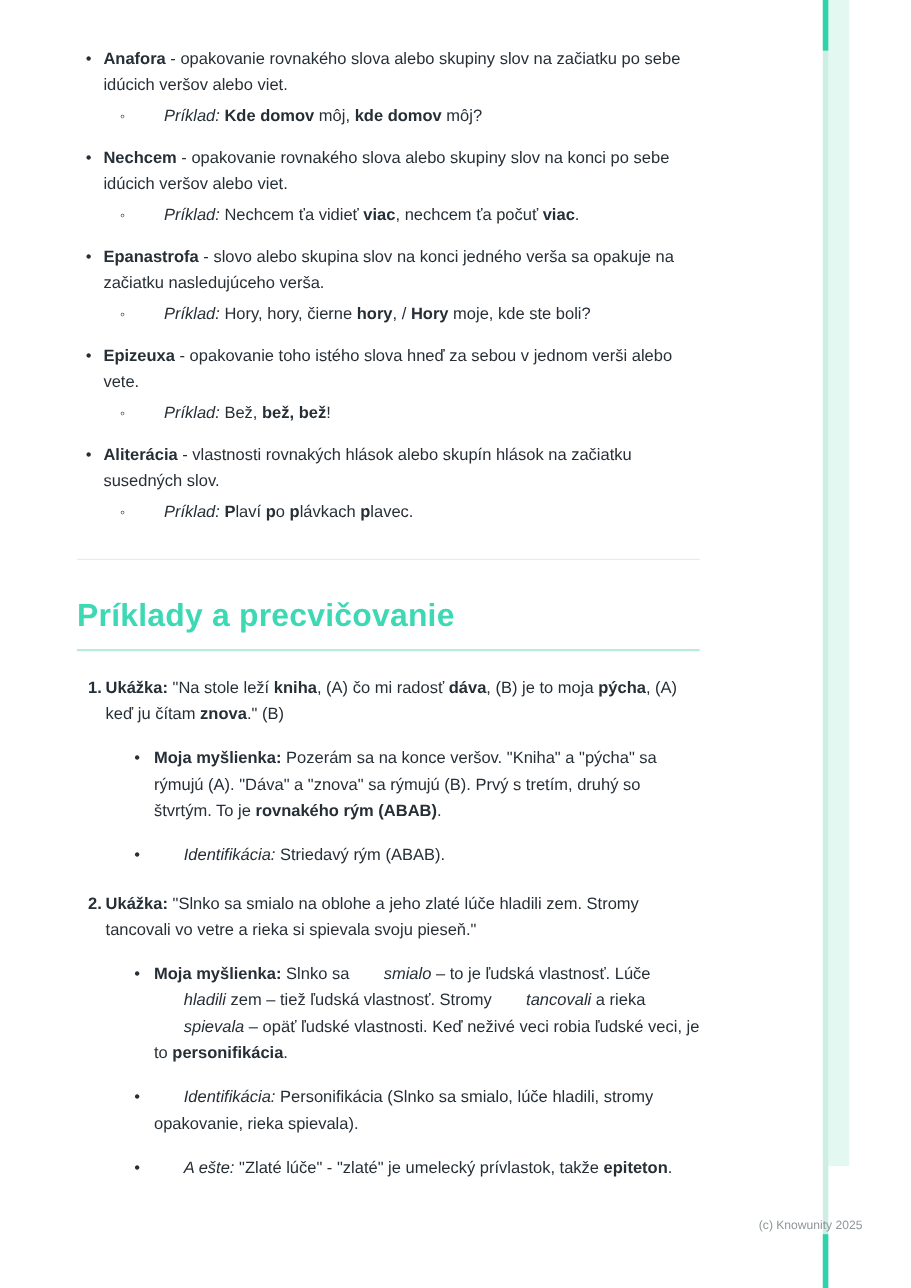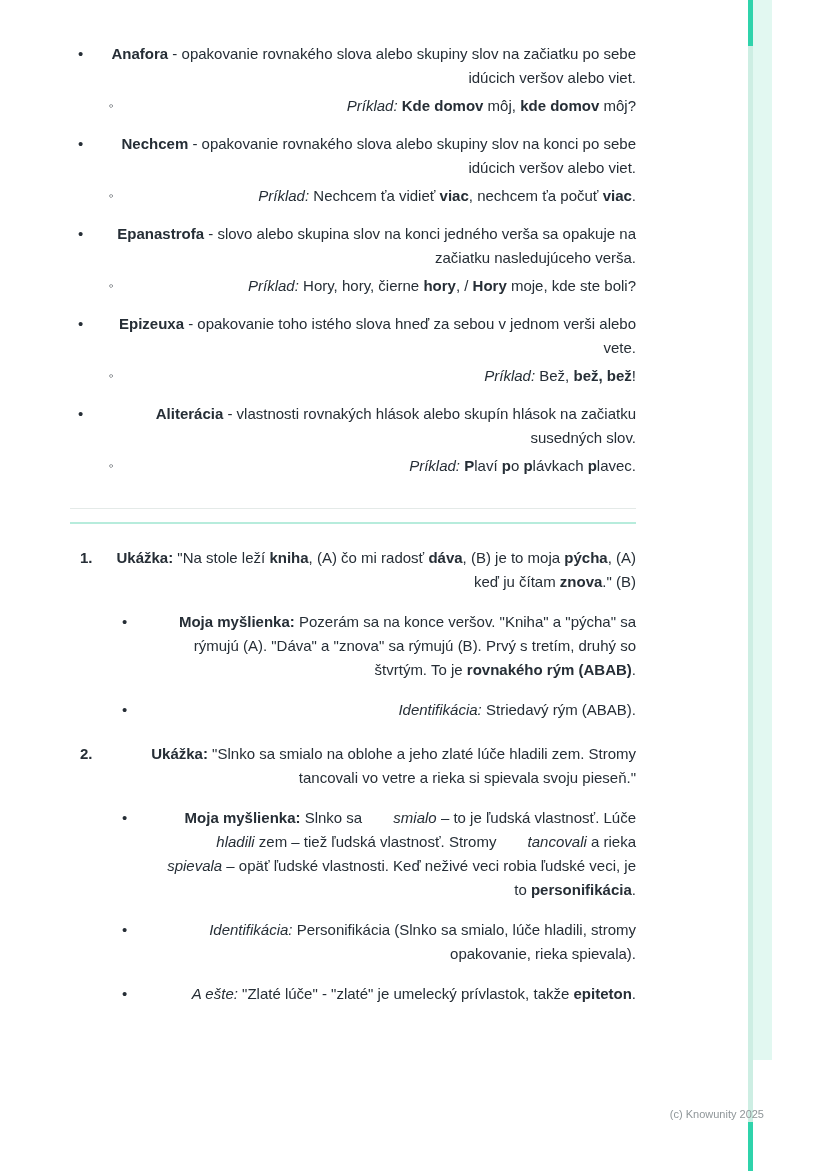--- a/index.html
+++ b/index.html
@@ -14,37 +14,37 @@
   }
   *{box-sizing:border-box;}
   html,body{margin:0;padding:0;}
   body{font-family:"Liberation Sans","DejaVu Sans",sans-serif;background:#ffffff;}
   .page{position:relative;width:828px;height:1171px;background:#ffffff;overflow:hidden;}
   .content{position:absolute;left:70px;top:42px;width:566px;font-size:15px;line-height:24px;color:var(--text-dark);}
   .b{font-weight:700;}
   .t-i{font-style:italic;margin-left:27px;}
   .row{display:flex;}
   .marker{flex:0 0 16px;margin-left:8px;color:var(--text-dark);}
-  .text{flex:1;text-align:right;}
+  .text{flex:1;}
   .term{margin-bottom:14px;}
   .sub-row{display:flex;margin-left:39px;margin-top:4px;}
   .sub-row .marker{flex:0 0 13px;margin-left:0;font-size:13px;}
   .divider{border:none;border-top:1px solid var(--divider-gray);margin:30px 0 0;}
   .section-heading{margin:34px 0 0;font-size:29px;line-height:34px;font-weight:700;color:var(--heading-teal);letter-spacing:.2px;}
   .heading-rule{border:none;border-top:2px solid var(--heading-rule);margin:13px 0 0;}
   .intro{margin:20px 0 0;}
   .exercises{margin-top:22px;}
   .ex{margin-bottom:20px;}
   .ex-lead{display:flex;}
   .num{flex:0 0 16px;margin-left:10px;font-weight:700;}
   .ex-points{margin-left:52px;}
   .ex-point{display:flex;margin-top:16px;}
   .ex-point .marker{flex:0 0 18px;margin-left:0;}
   p{margin:0;}
-  .footer{position:absolute;right:64px;bottom:50px;font-size:11px;line-height:13px;color:var(--footer-gray);}
+  .footer{position:absolute;right:44px;bottom:50px;font-size:11px;line-height:13px;color:var(--footer-gray);}
   .rail-track{position:absolute;left:752px;top:0;width:20px;height:1060px;background:var(--rail-track);}
   .rail-line{position:absolute;left:748px;top:0;width:5px;height:1171px;background:var(--rail-line);}
   .rail-thumb-top{position:absolute;left:748px;top:0;width:5px;height:46px;background:var(--accent-teal);}
   .rail-thumb-bottom{position:absolute;left:748px;top:1122px;width:5px;height:49px;background:var(--accent-teal);}
 </style>
 </head>
 <body>
 
 <div class="page">
 
@@ -104,20 +104,21 @@
         <div class="sub-row">
           <span class="marker">◦</span>
           <p class="text"><span class="t-i">Príklad:</span><span> </span><span class="b">P</span><span>laví </span><span class="b">p</span><span>o </span><span class="b">p</span><span>lávkach </span><span class="b">p</span><span>lavec.</span></p>
         </div>
       </div>
 
     </div>
 
     <hr class="divider">
 
+    <h1 class="section-heading">Príklady a precvičovanie</h1>
     <hr class="heading-rule">
 
 
     <div class="exercises">
 
       <div class="ex">
         <div class="ex-lead">
           <span class="num">1.</span>
           <p class="text"><span class="b">Ukážka:</span><span> "Na stole leží </span><span class="b">kniha</span><span>, (A) čo mi radosť </span><span class="b">dáva</span><span>, (B) je to moja </span><span class="b">pýcha</span><span>, (A) keď ju čítam </span><span class="b">znova</span><span>." (B)</span></p>
         </div>

